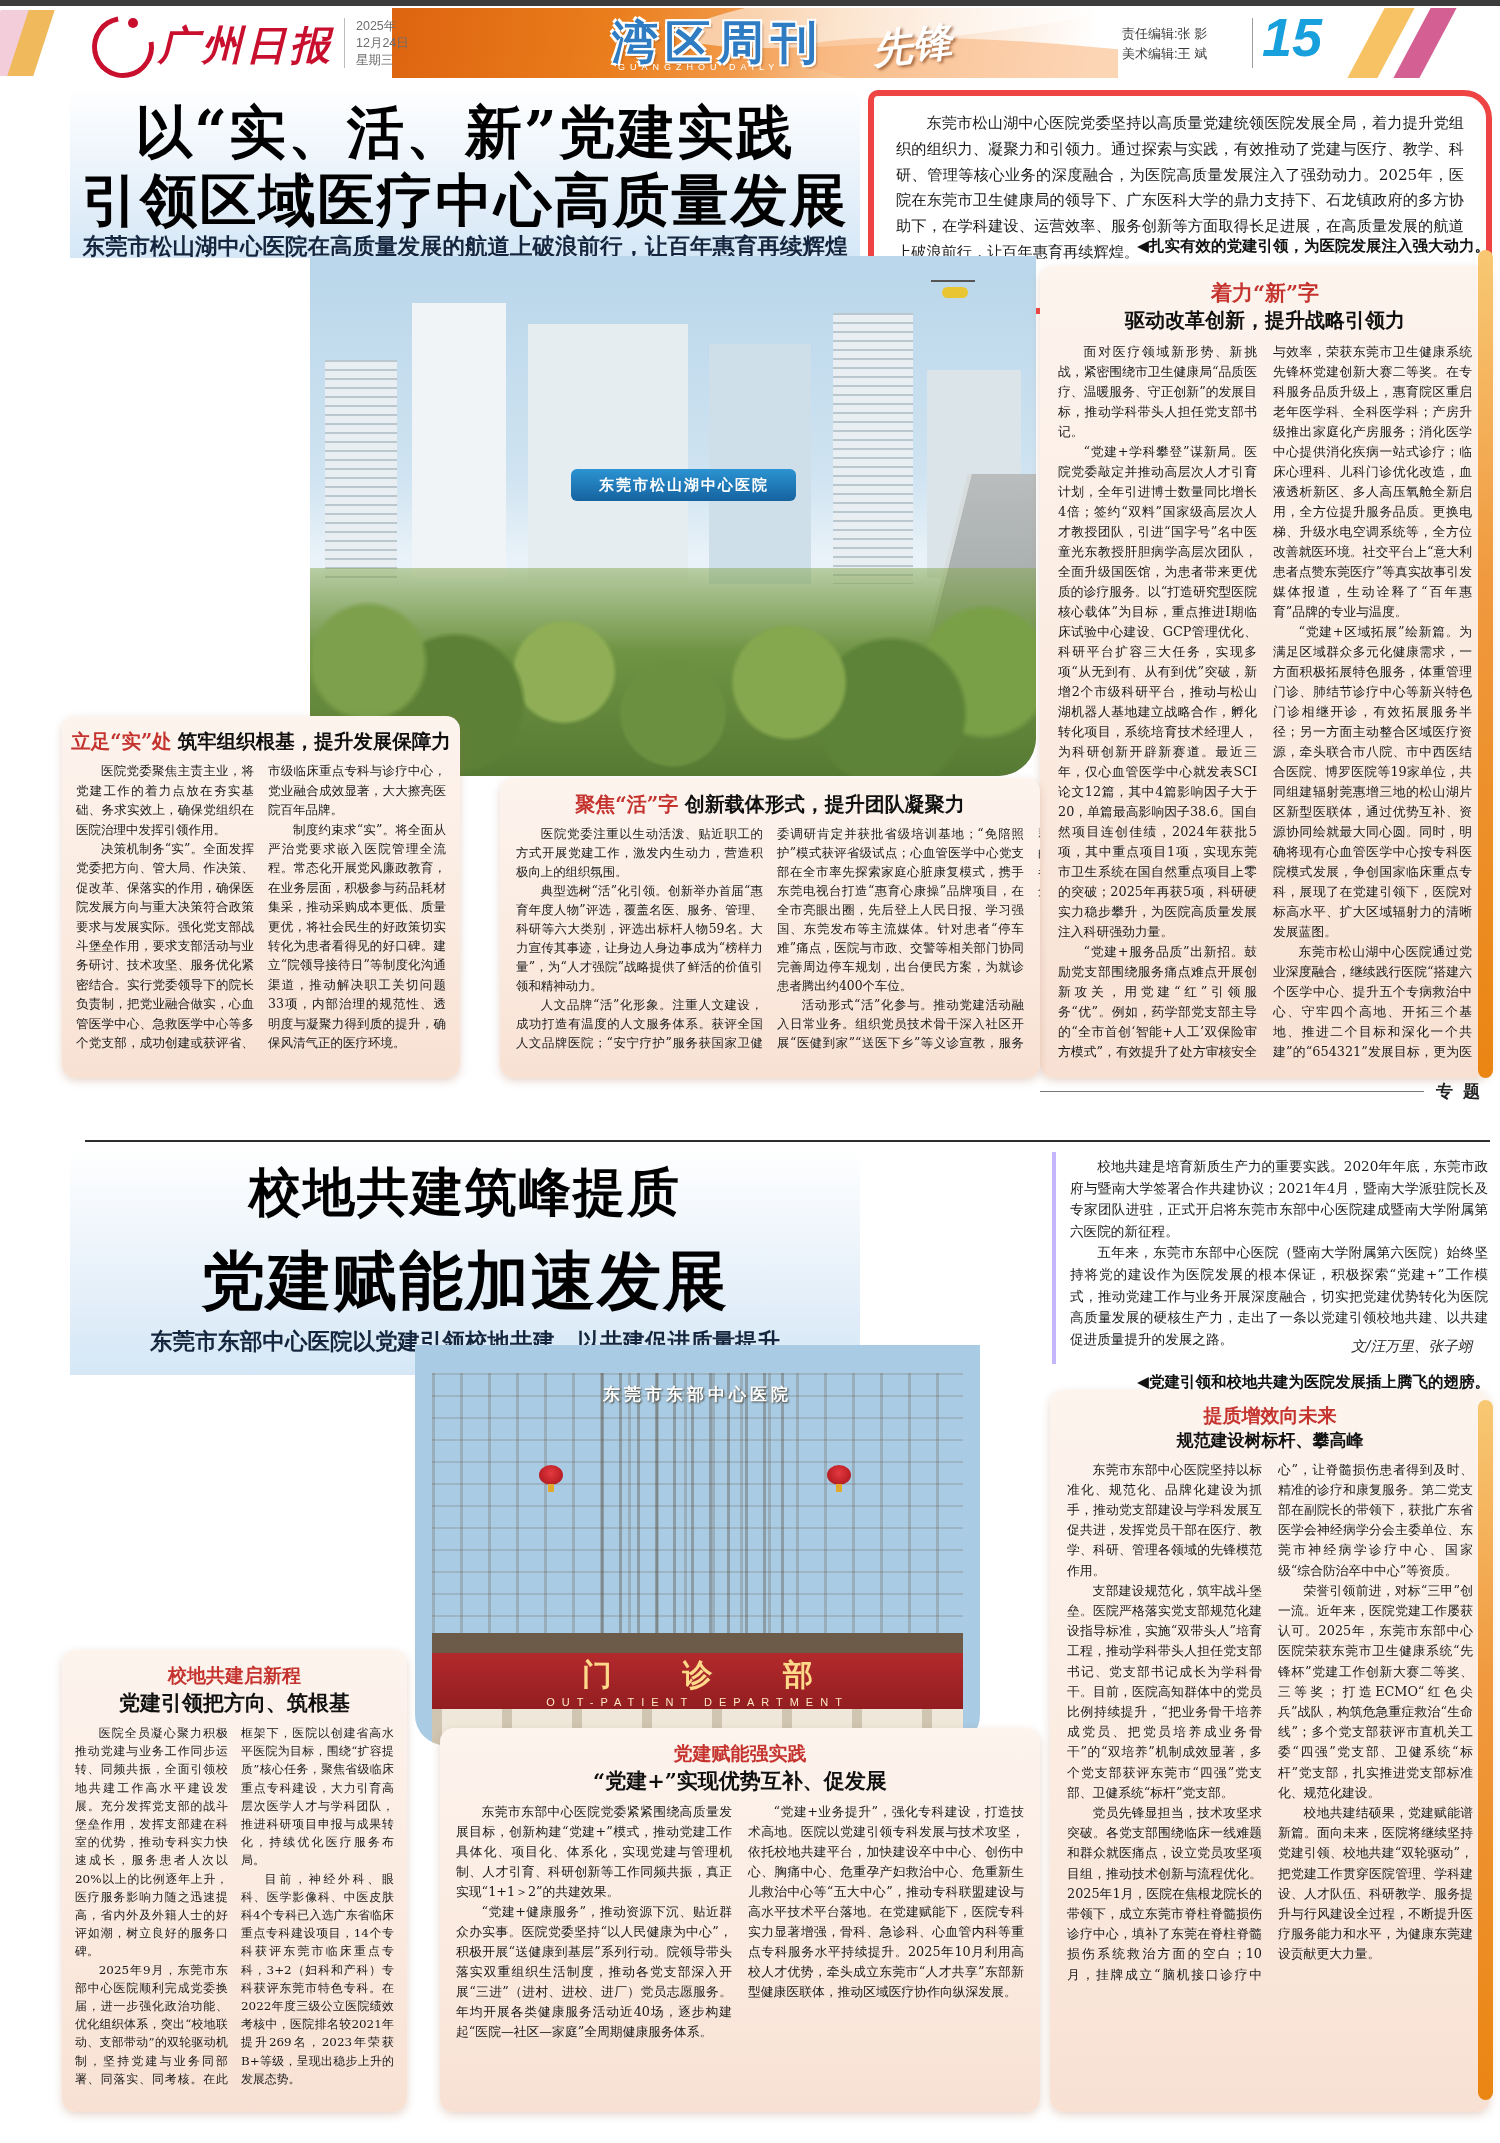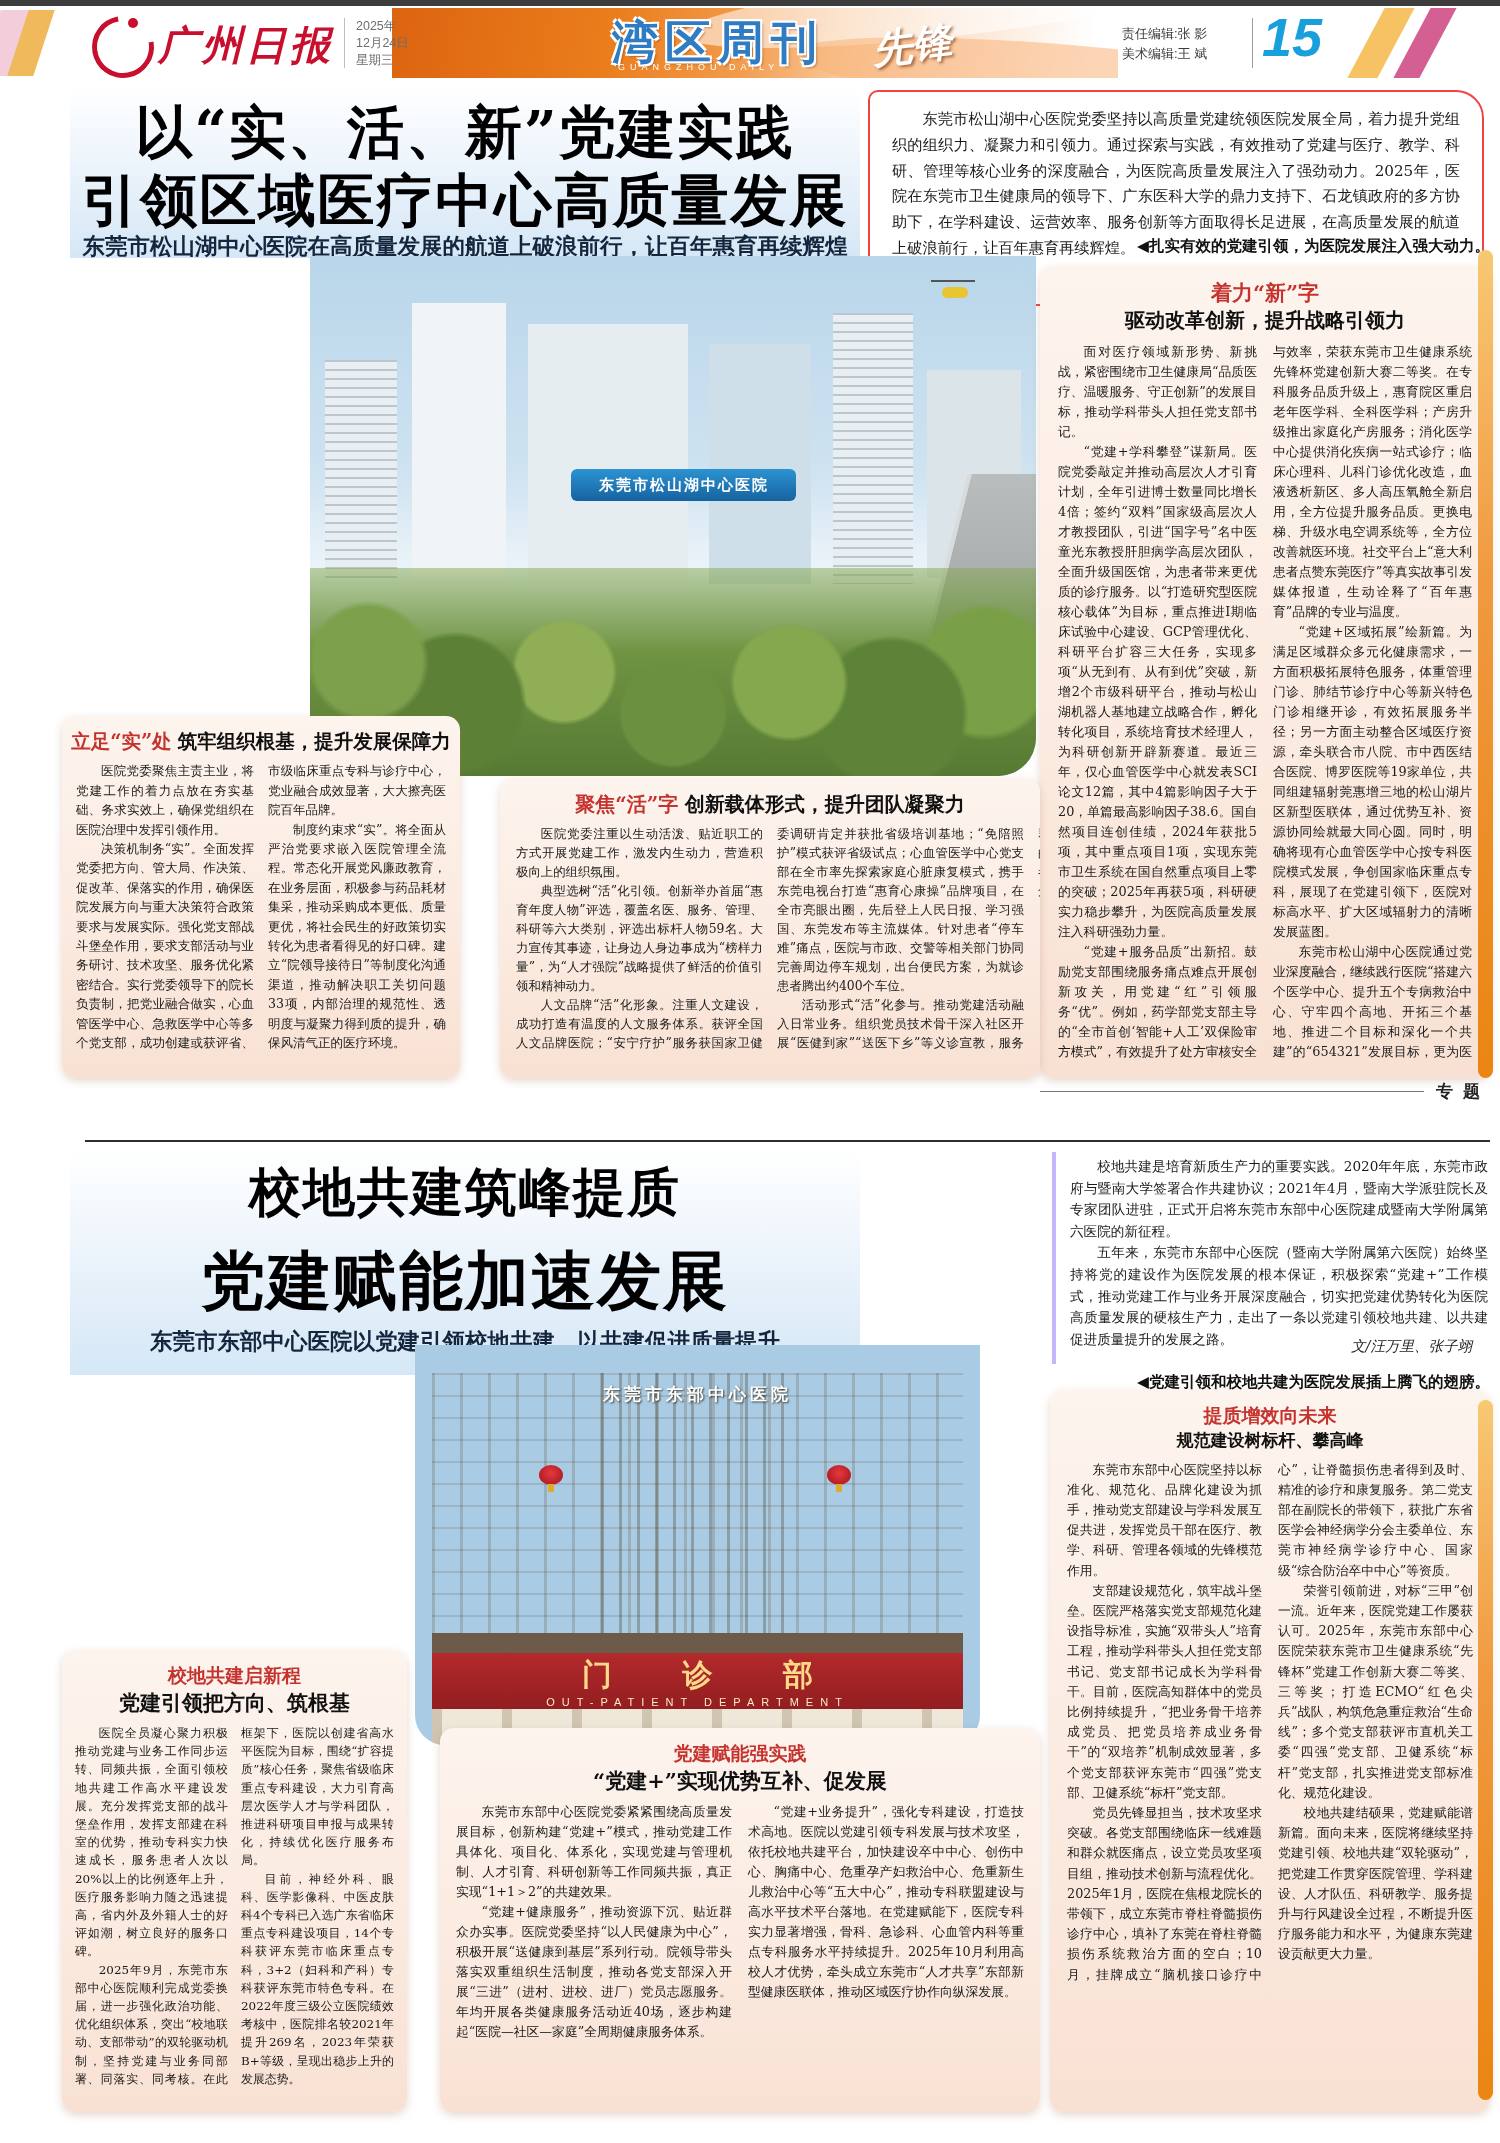--- a/index.html
+++ b/index.html
@@ -84,21 +84,21 @@
   .p2-banner .en{color:#ffe9c2;font-size:11px;letter-spacing:7px;font-family:"Liberation Sans",sans-serif;}
   .p2-base{position:absolute;left:3%;right:3%;bottom:0;height:9%;background:#efe8da;
      background-image:repeating-linear-gradient(90deg,#cfc5b0 0 10px,transparent 10px 70px);}
   .lantern{position:absolute;width:24px;height:20px;background:radial-gradient(circle at 50% 40%,#e4393f,#a31218);border-radius:50%;}
   .lantern:after{content:"";position:absolute;left:9px;top:19px;width:6px;height:8px;background:#e0a92c;}
   
   .topic-row{left:1040px;top:1080px;width:450px;display:flex;align-items:center;}
   .topic-line{flex:1;height:1px;background:#777;}
   .topic-label{font-size:17px;font-weight:bold;letter-spacing:10px;padding-left:12px;color:#222;}
   .main-rule{left:85px;top:1140px;width:1405px;height:2px;background:#2e2e2e;}
-  .intro1{left:868px;top:90px;width:612px;height:212px;border:2px solid #ef4444;border-radius:10px 28px 10px 28px;}
+  .intro1{left:868px;top:90px;width:612px;height:212px;border:6px solid #ef4444;border-radius:10px 28px 10px 28px;}
   .intro1 .sec-body{padding:15px 22px 0 22px;font-size:15.2px;line-height:25.8px;}
   .intro2{left:1052px;top:1152px;width:438px;height:212px;border-left:4px solid #c4b5fd;}
   .intro2 .sec-body{padding:4px 6px 0 14px;font-size:13.6px;line-height:21.6px;}
 </style>
 </head>
 <body>
 
 <div class="page">
 
   <div class="abs scan-edge"></div>

